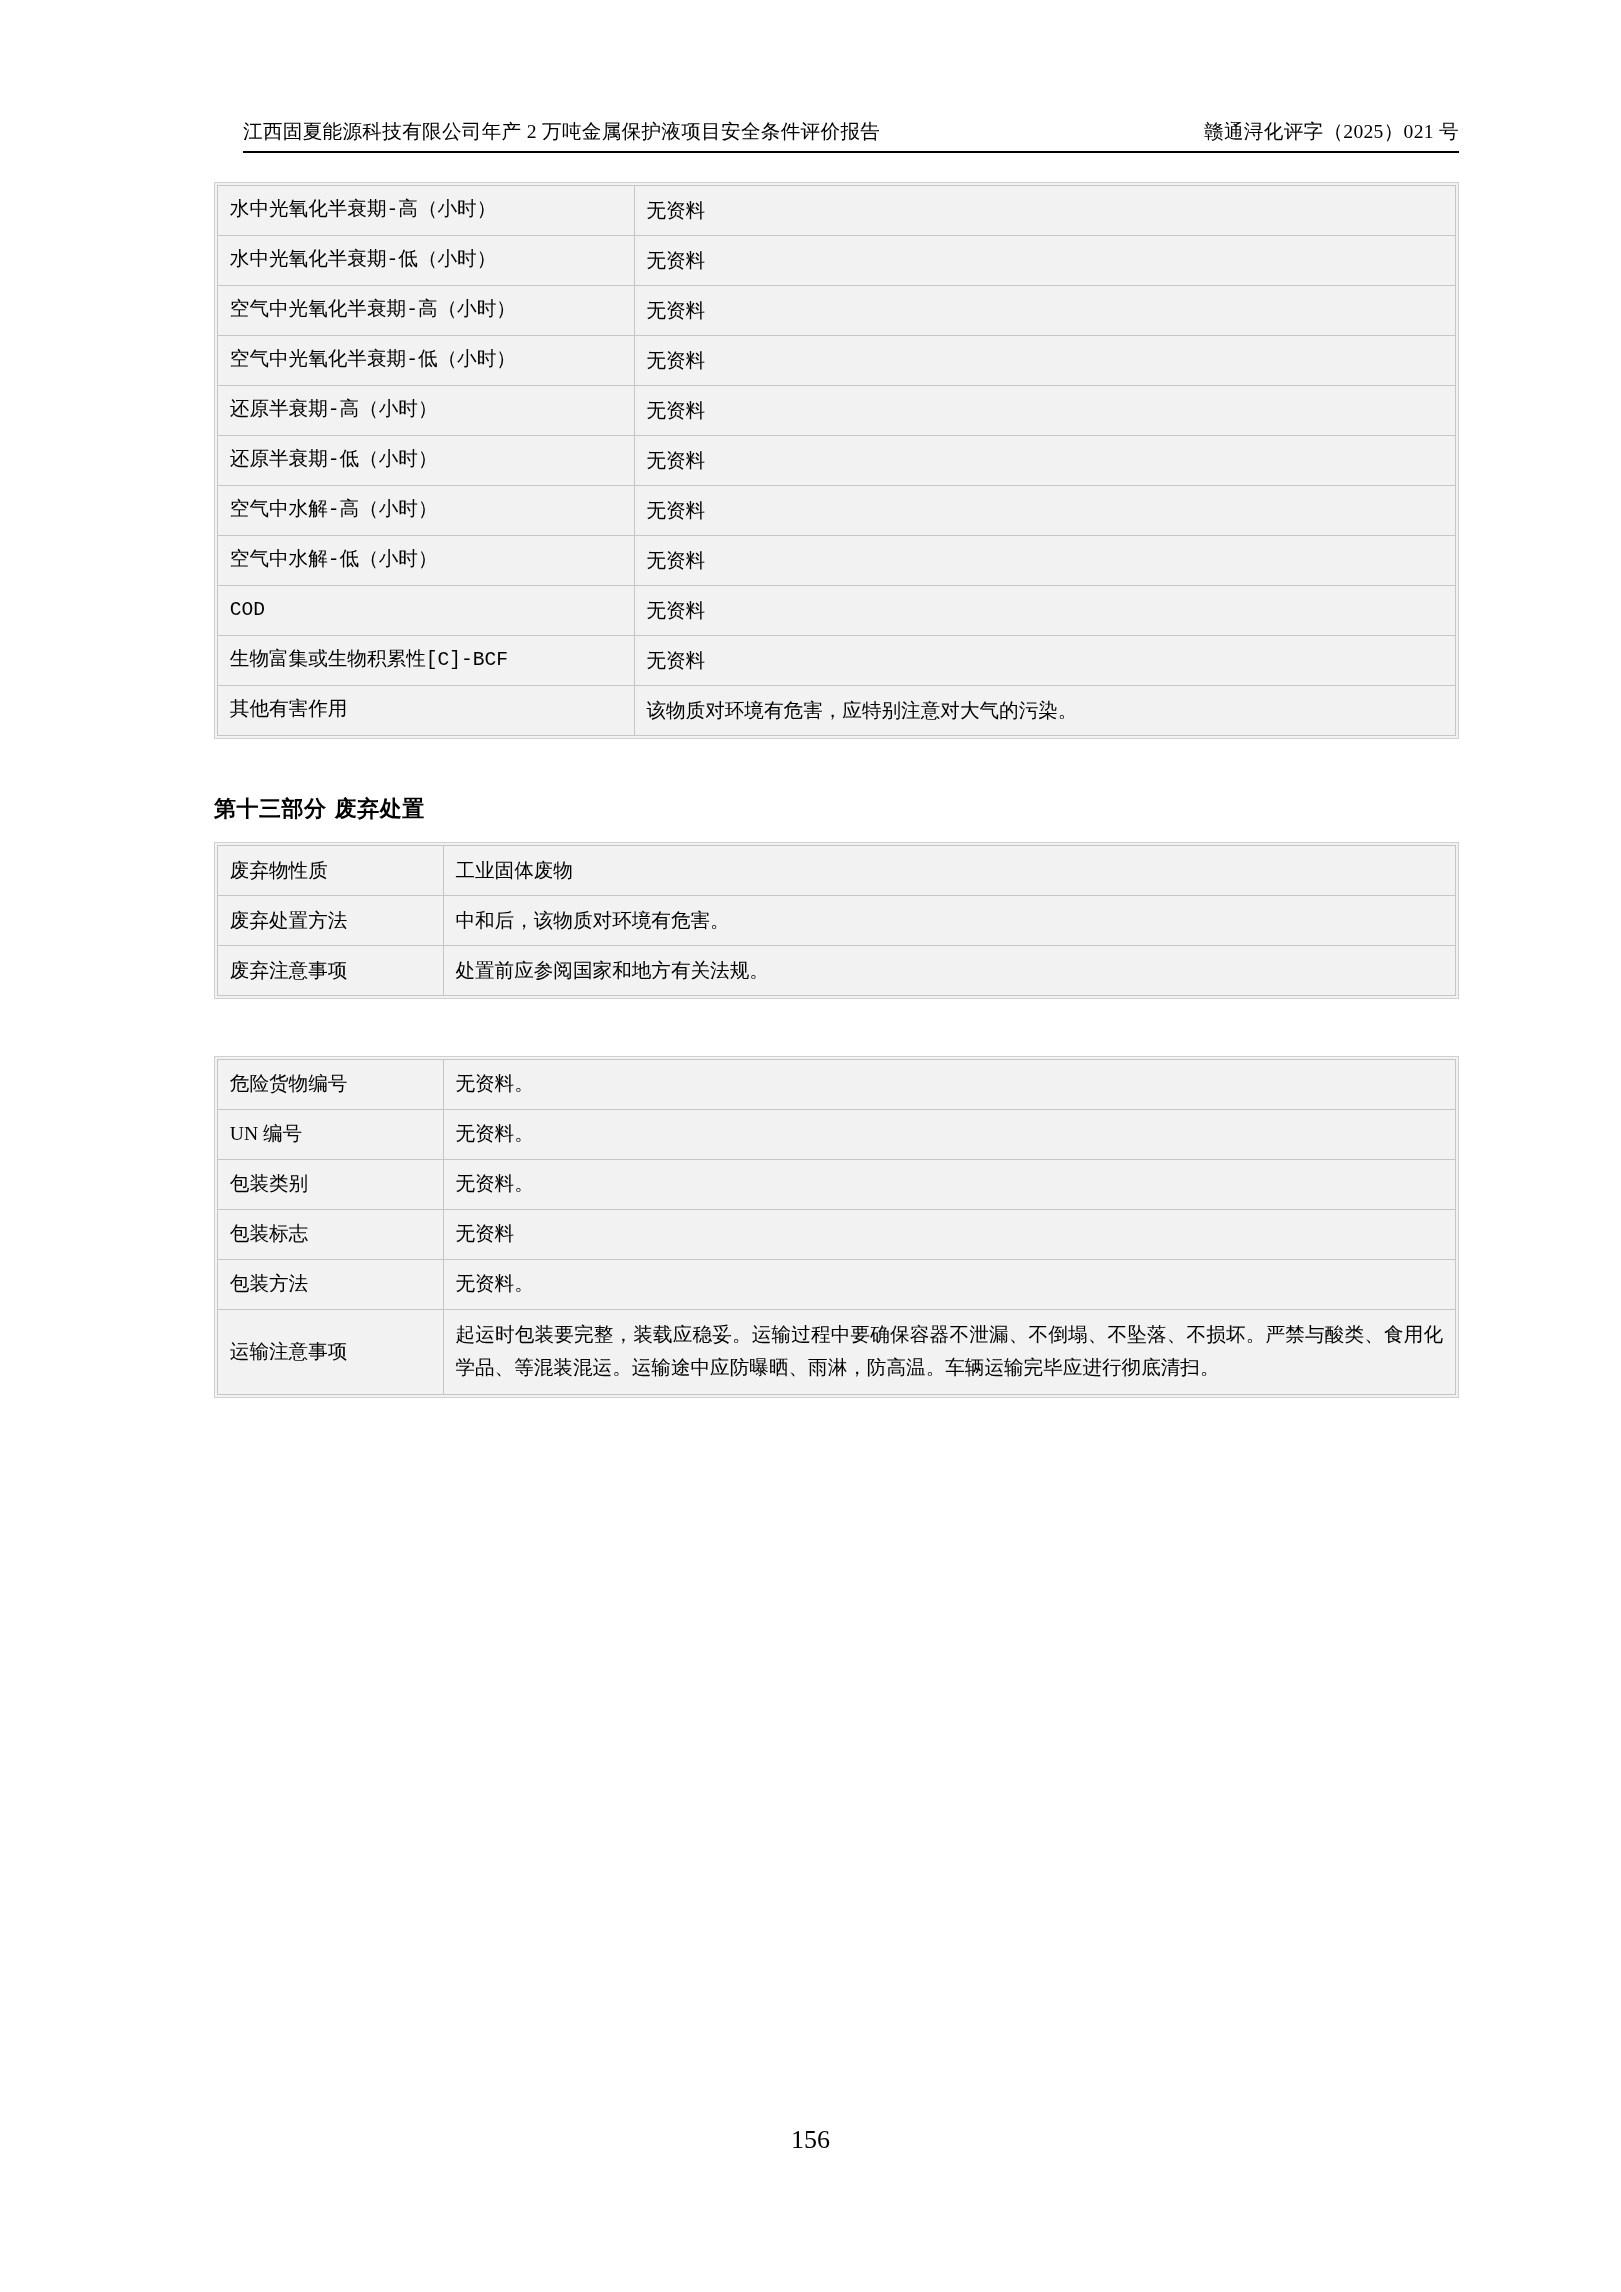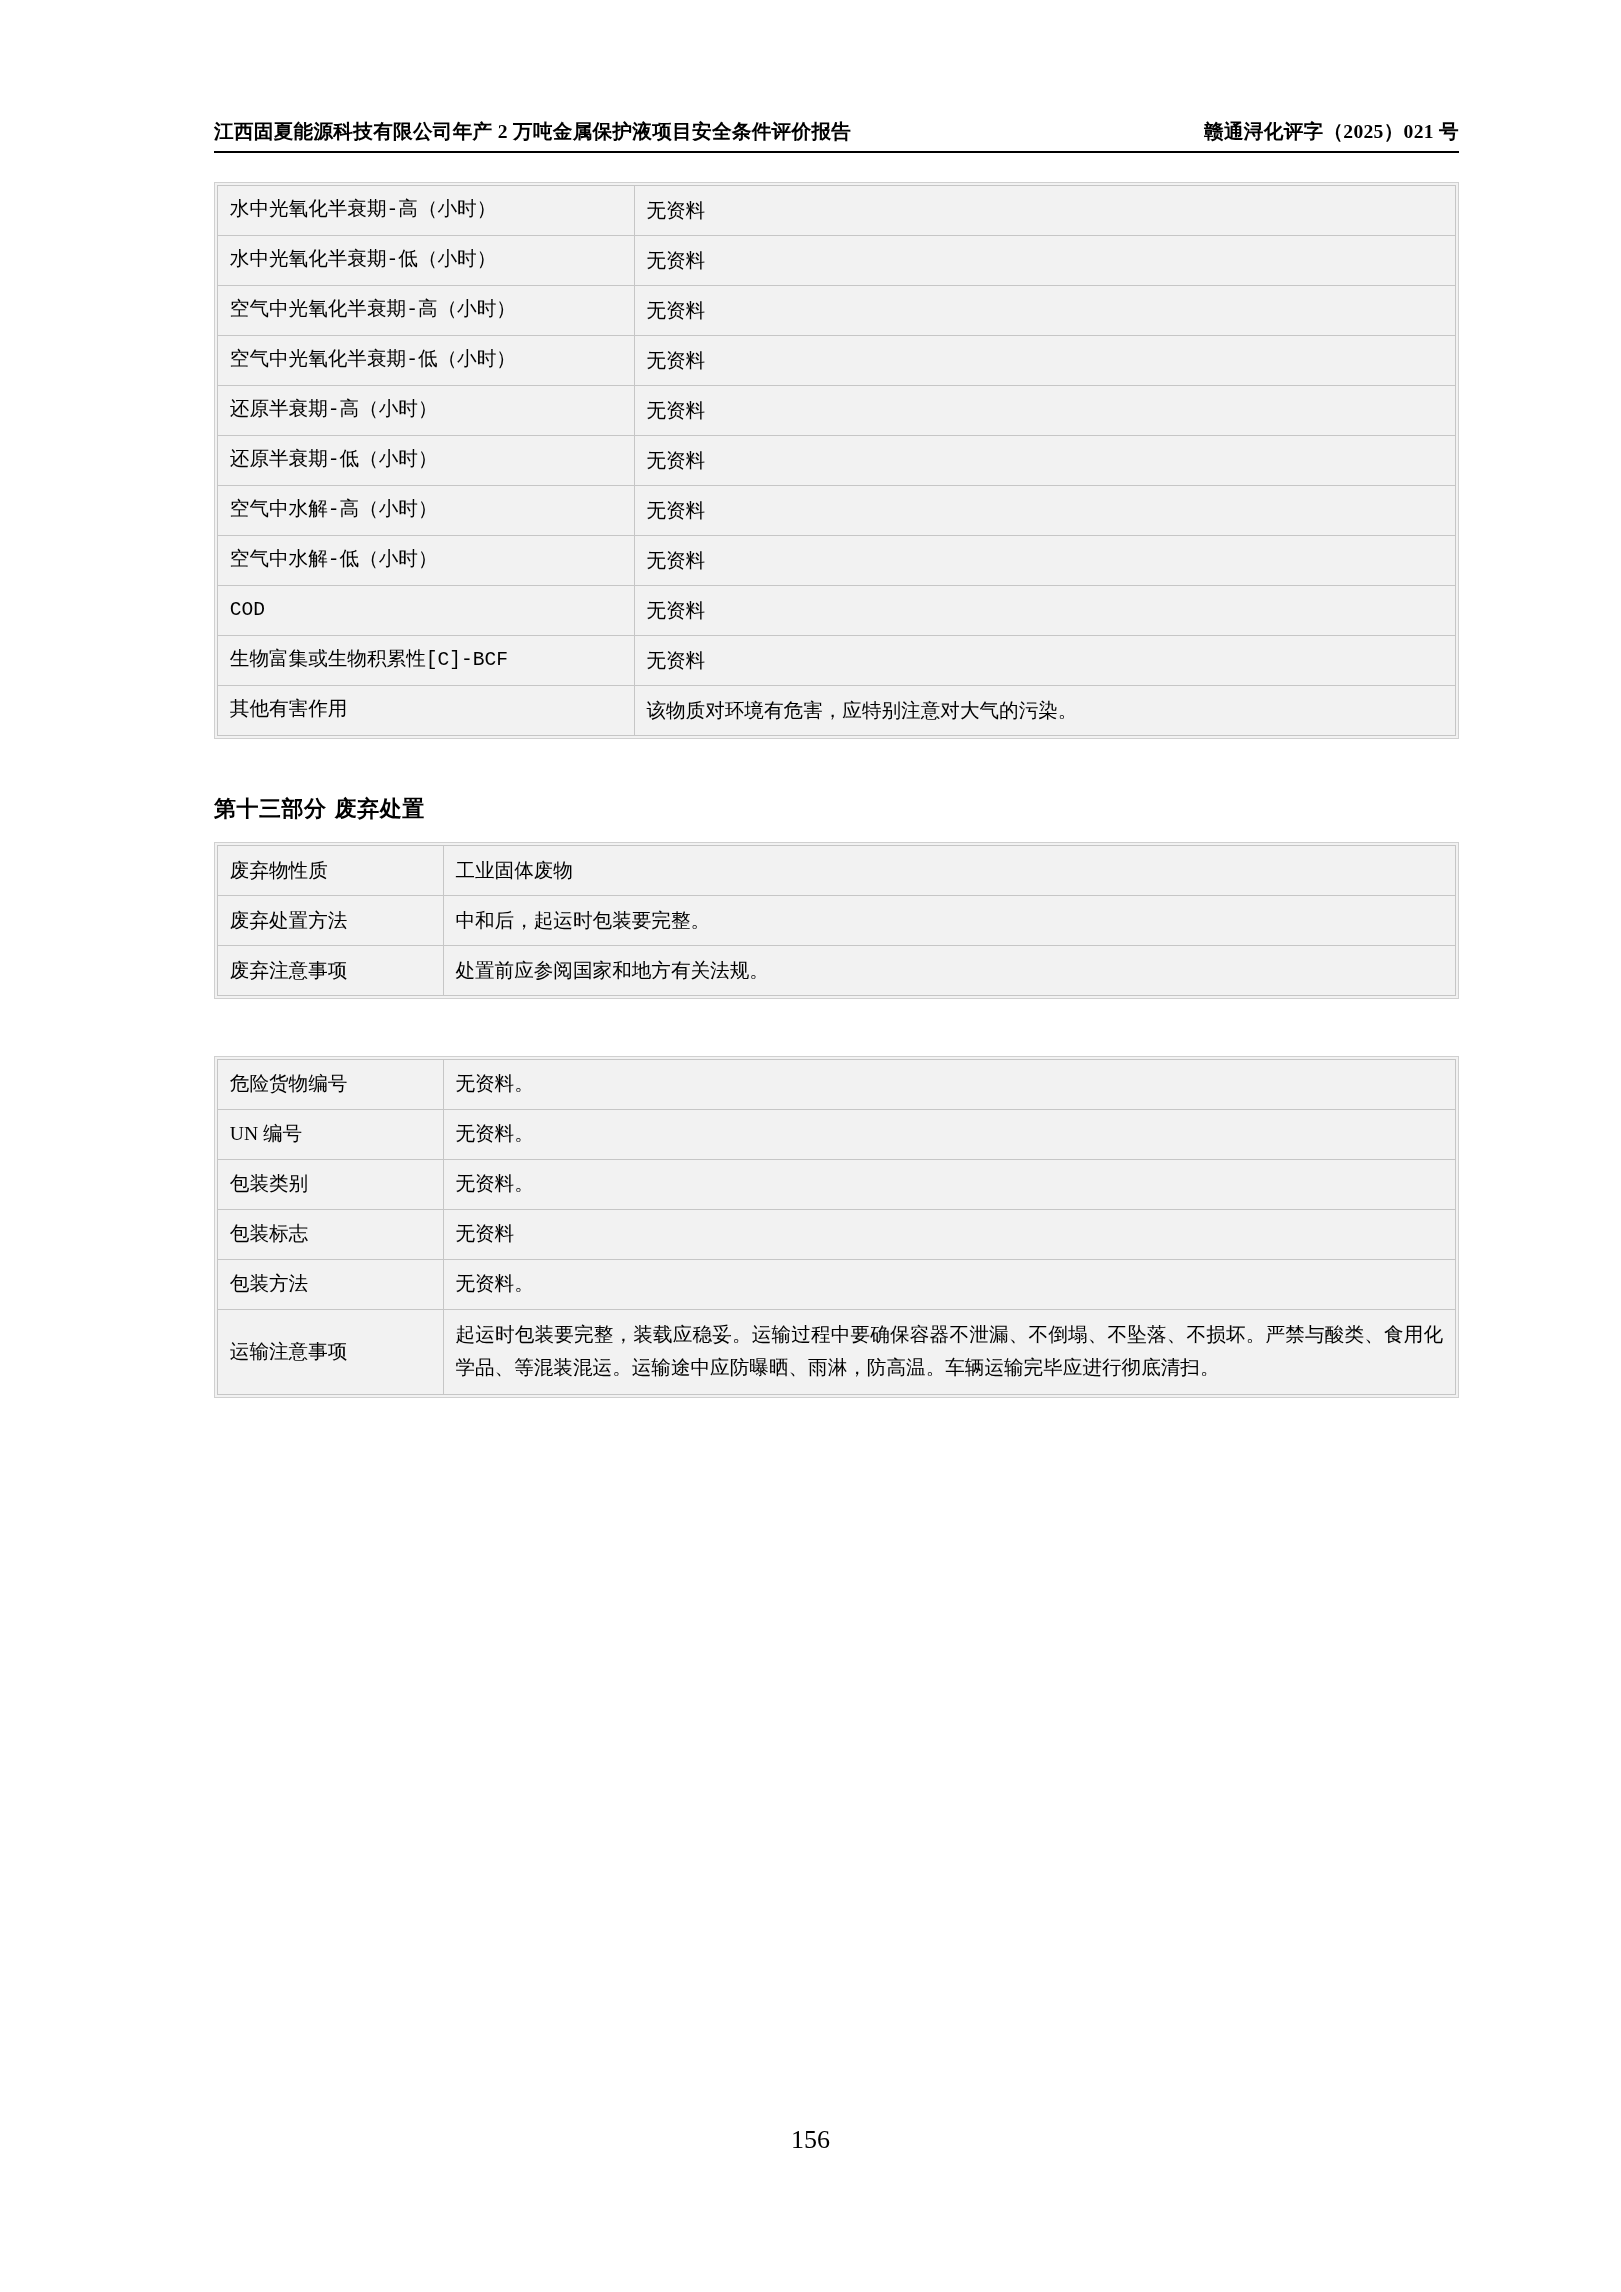--- a/index.html
+++ b/index.html
@@ -25,25 +25,26 @@
     position: absolute;
     left: 214px;
     top: 118px;
     width: 1245px;
   }
   
   .header {
     display: flex;
     justify-content: space-between;
     align-items: flex-end;
-    font-weight: bold;
+    font-weight: normal;
     font-size: 19.6px;
     line-height: 1.4;
     padding-bottom: 5.9px;
     border-bottom: 2px solid #000;
+    margin-left: 29px;
   }
   .header-left {
     letter-spacing: 0.3px;
   }
   .header-right {
     letter-spacing: 0.3px;
     white-space: nowrap;
   }
   
   table {
@@ -169,21 +170,21 @@
 
     <div class="tbl-outer">
       <table class="sec13-table">
         <tbody>
           <tr>
             <td class="k">废弃物性质</td>
             <td class="v">工业固体废物</td>
           </tr>
           <tr>
             <td class="k">废弃处置方法</td>
-            <td class="v">中和后，起运时包装要完整。</td>
+            <td class="v">中和后，该物质对环境有危害。</td>
           </tr>
           <tr>
             <td class="k">废弃注意事项</td>
             <td class="v">处置前应参阅国家和地方有关法规。</td>
           </tr>
         </tbody>
       </table>
     </div>
 
     <div class="gap-c"></div>

